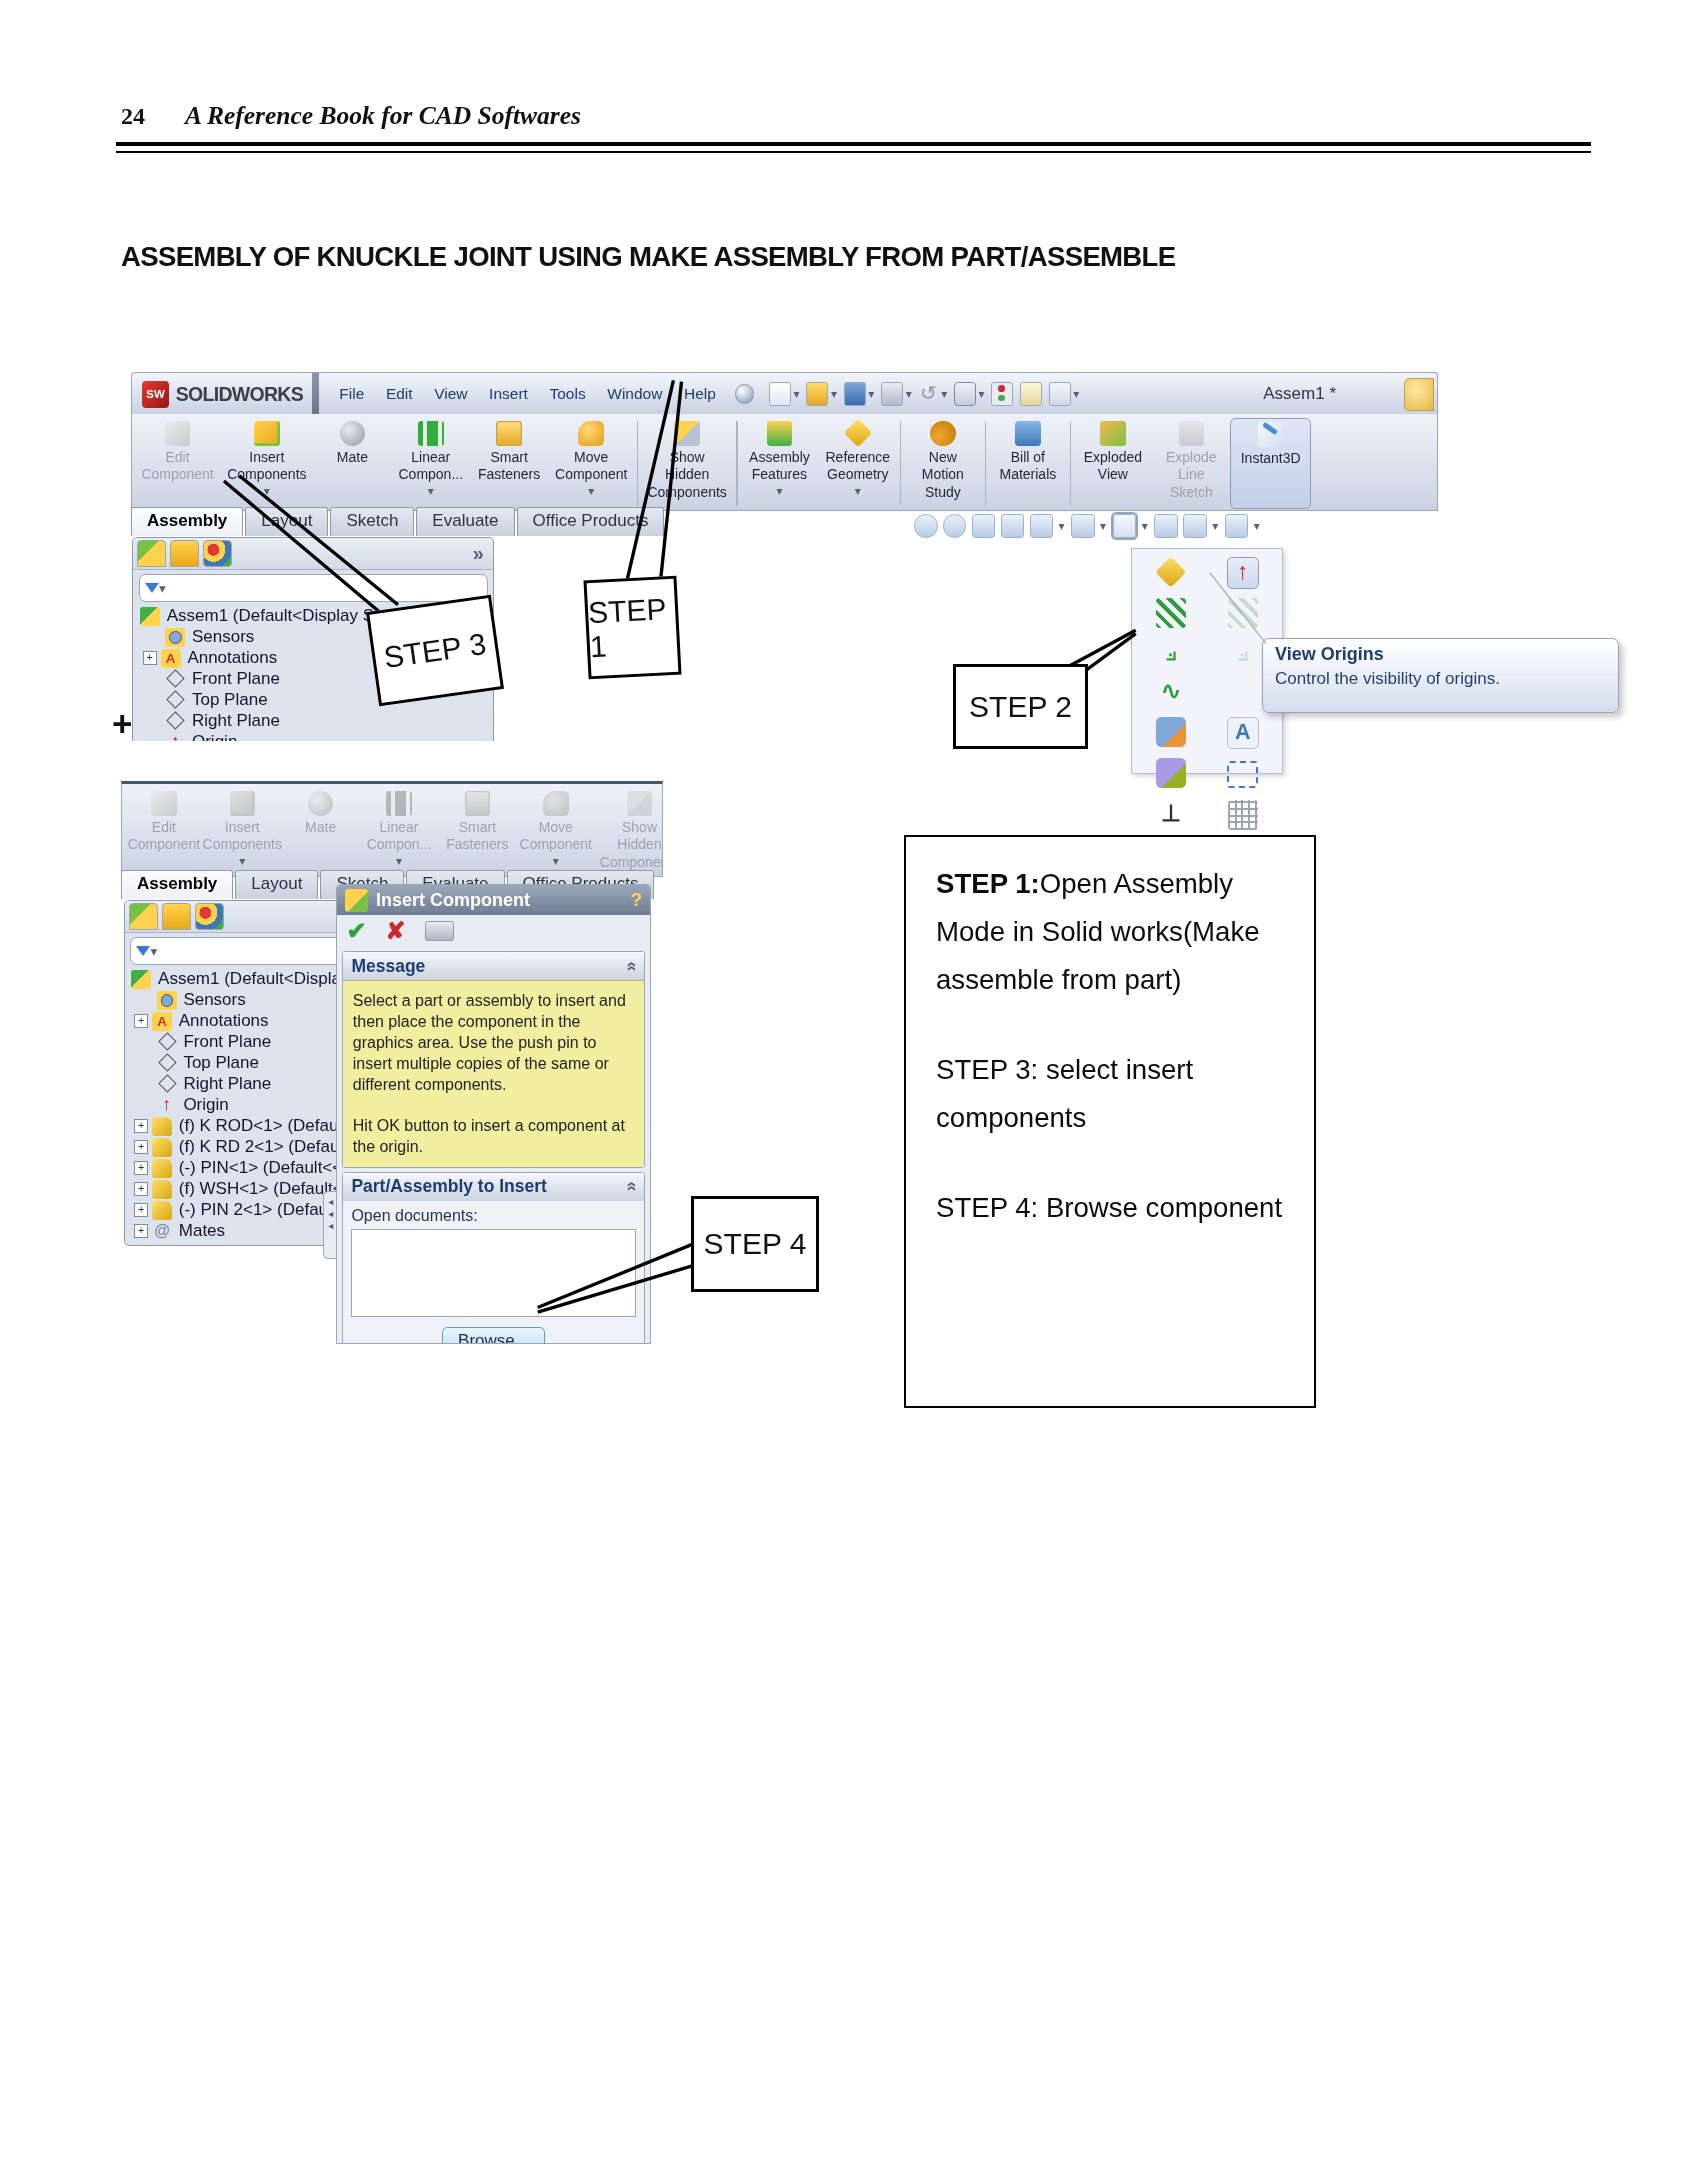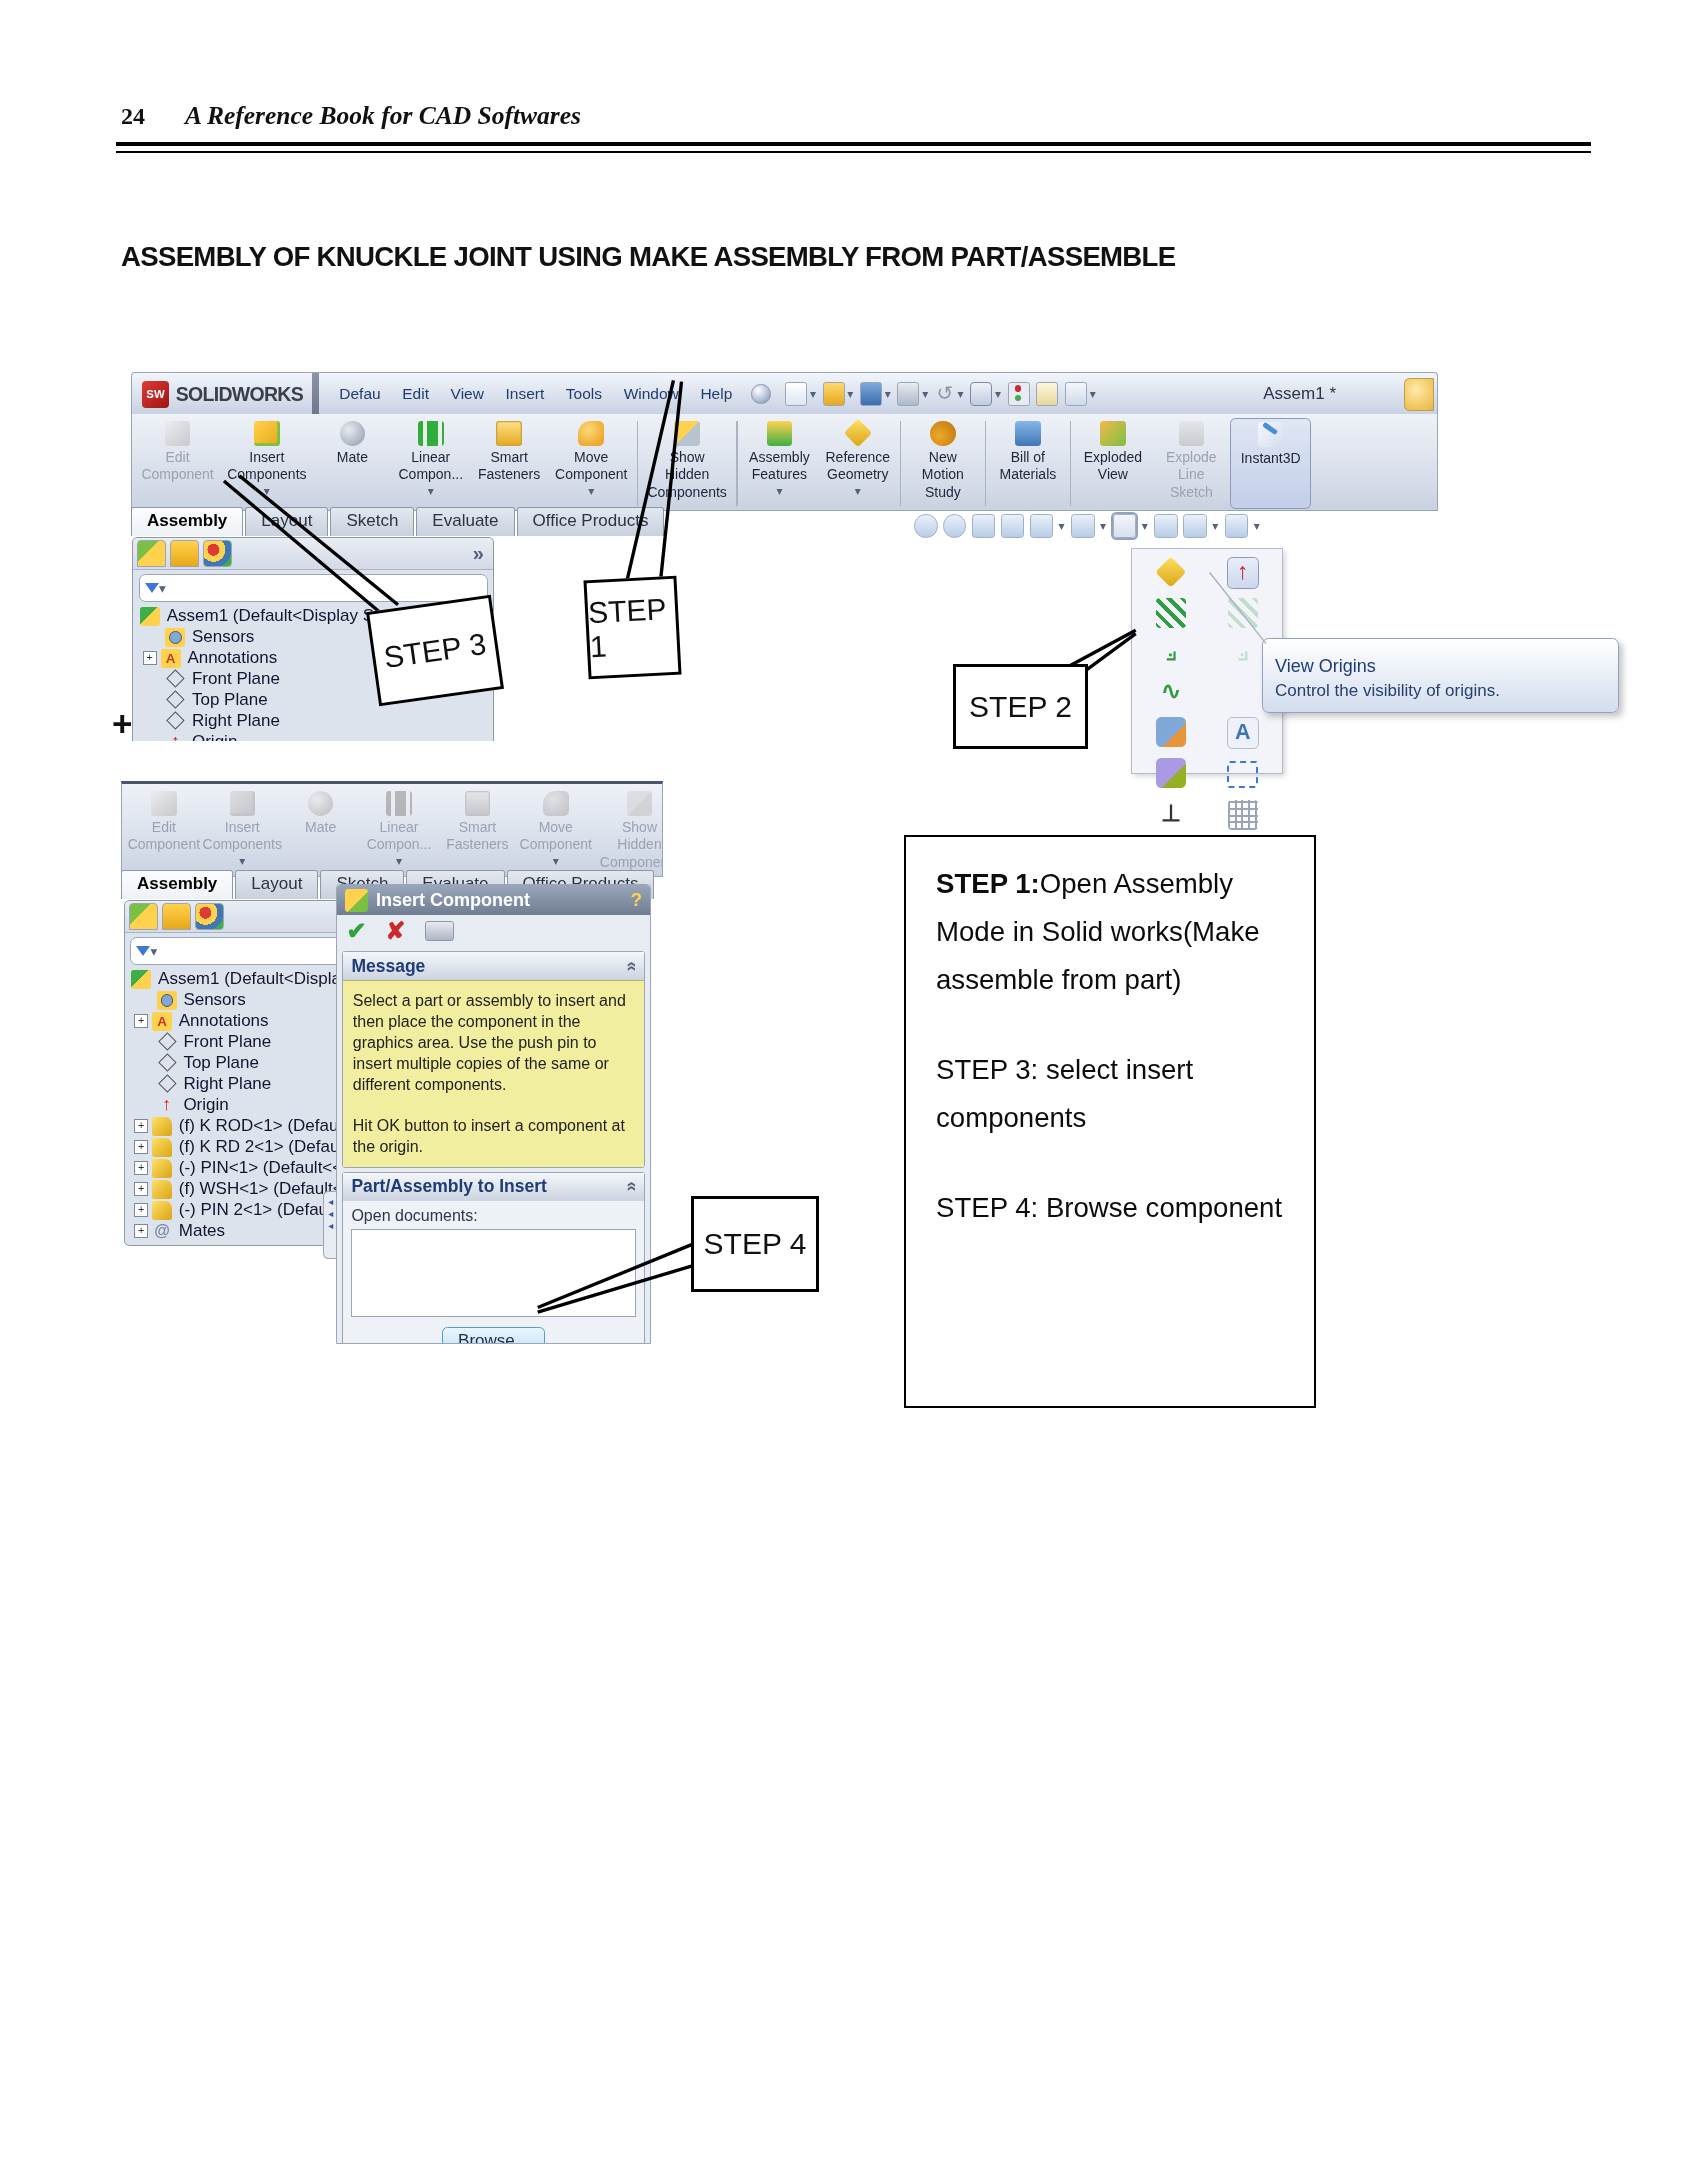--- a/index.html
+++ b/index.html
@@ -123,21 +123,21 @@
   .d-sketch{background:linear-gradient(135deg,#7fa8d9 60%,#e8953a 60%);border-radius:5.4px;}
   .d-ann{color:#3f77b5;font-size:21.5px;line-height:28px;text-align:center;font-weight:bold;background:#eef2f8;border:1.3px solid #b3bccc;border-radius:5.4px;}
   .d-dashrect{border:2px dashed #3f77d9;background:transparent;border-radius:2.7px;width:27px;height:23px;margin:2.7px auto;}
   .d-grid{background:repeating-linear-gradient(0deg,#9aa5b8 0 2px,transparent 2px 6.7px),repeating-linear-gradient(90deg,#9aa5b8 0 2px,transparent 2px 6.7px);}
   .d-faint{opacity:.25;}
 
   
   .tooltip{position:absolute;left:1262px;top:638px;width:331px;height:62px;z-index:6;
     border:1.3px solid #93a2bc;border-radius:6.7px;background:linear-gradient(#ffffff,#d3ddee);
     box-shadow:3.4px 4px 6px rgba(0,0,0,.22);padding:5.4px 12px;}
-  .tt-title{font-size:18px;font-weight:normal;color:#1f3c73;margin-top:12px;}
+  .tt-title{font-size:18px;font-weight:bold;color:#1f3c73;}
   .tt-desc{font-size:17px;color:#27406e;margin-top:4px;}
 
   
   .proppanel{position:absolute;background:#e7ebf2;border:1.3px solid #9aa5b8;border-radius:4px 4px 0 0;overflow:hidden;}
   .pp-head{height:30px;background:linear-gradient(#9aa6b9,#6f7c92);display:flex;align-items:center;color:#fff;
     font-size:18px;font-weight:bold;border-radius:4px 4px 0 0;padding:0 8px;}
   .pp-headico{width:23px;height:23px;border-radius:3.4px;background:linear-gradient(135deg,#ffd24d 55%,#7ac143 55%);margin-right:8px;}
   .pp-q{margin-left:auto;color:#ffd24d;font-weight:bold;font-size:19px;}
   .pp-actions{height:32px;display:flex;align-items:center;gap:19px;padding-left:9.4px;background:#e7ebf2;}
   .ok-ic{color:#2fa33a;font-size:24px;font-weight:bold;}
@@ -186,21 +186,21 @@
   <div class="pg-rule2"></div>
   <div class="sect-title">ASSEMBLY OF KNUCKLE JOINT USING MAKE ASSEMBLY FROM PART/ASSEMBLE</div>
   <div class="plus-sign">+</div>
 
   <div class="shot" id="shot1" style="left:131px;top:372px;width:1307px;height:368px;">
 
     <div class="menubar">
       <div class="logo-cube">SW</div>
       <span class="brand">SOLIDWORKS</span>
       <div class="mdiv"></div>
-      <span class="menu-item">Defau</span>
+      <span class="menu-item">File</span>
       <span class="menu-item">Edit</span>
       <span class="menu-item">View</span>
       <span class="menu-item">Insert</span>
       <span class="menu-item">Tools</span>
       <span class="menu-item">Window</span>
       <span class="menu-item">Help</span>
       <span class="q-orb"></span>
       <span class="tb-ic ic-new"></span>
         <span class="mcaret">▾</span>
       <span class="tb-ic ic-open"></span>

